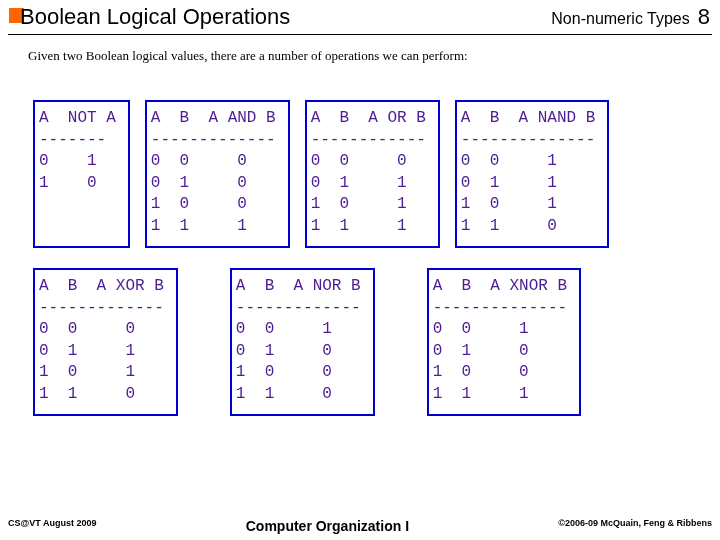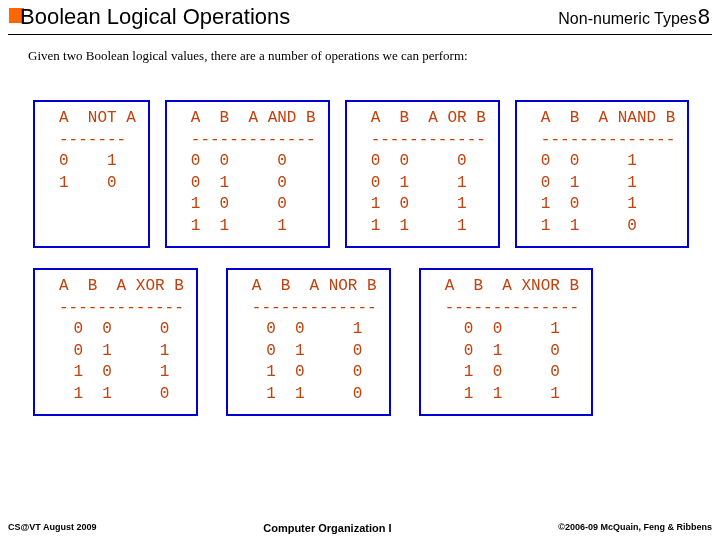--- a/index.html
+++ b/index.html
@@ -30,21 +30,21 @@
     justify-content: space-between;
   }
   .title {
     font-size: 22px;
     font-family: Arial, Helvetica, sans-serif;
     font-weight: normal;
   }
   .rhs {
     display: flex;
     align-items: baseline;
-    gap: 1px;
+    gap: 8px;
   }
   .label {
     font-size: 16px;
     font-family: Arial, Helvetica, sans-serif;
   }
   .pageno {
     font-size: 22px;
     font-family: Arial, Helvetica, sans-serif;
     font-weight: normal;
   }
@@ -67,46 +67,45 @@
     top: 100px;
     right: 14px;
     display: flex;
     gap: 15px;
   }
   .tables-row2 {
     position: absolute;
     left: 33px;
     top: 268px;
     display: flex;
-    gap: 28px;
-    text-align: center;
+    gap: 52px;
   }
   .truth {
     border: 2px solid #0000d0;
-    padding: 6px 12px 8px 24px;
+    padding: 6px 12px 8px 4px;
     font-family: "Courier New", Courier, monospace;
     font-size: 16px;
     line-height: 1.35;
     white-space: pre;
-    color: #c2410c;
+    color: #4c1d95;
   }
   .footer {
     position: absolute;
     left: 8px;
     right: 8px;
     bottom: 6px;
     display: flex;
     justify-content: space-between;
     font-family: Arial, Helvetica, sans-serif;
     font-size: 9px;
     color: #000;
     font-weight: bold;
   }
   .footer-center {
-    font-size: 11px;
+    font-size: 14px;
   }
 </style>
 </head>
 <body>
 
 <div class="orange-box"></div>
 
 <div class="header">
   <span class="title">Boolean Logical Operations</span>
   <span class="rhs">

